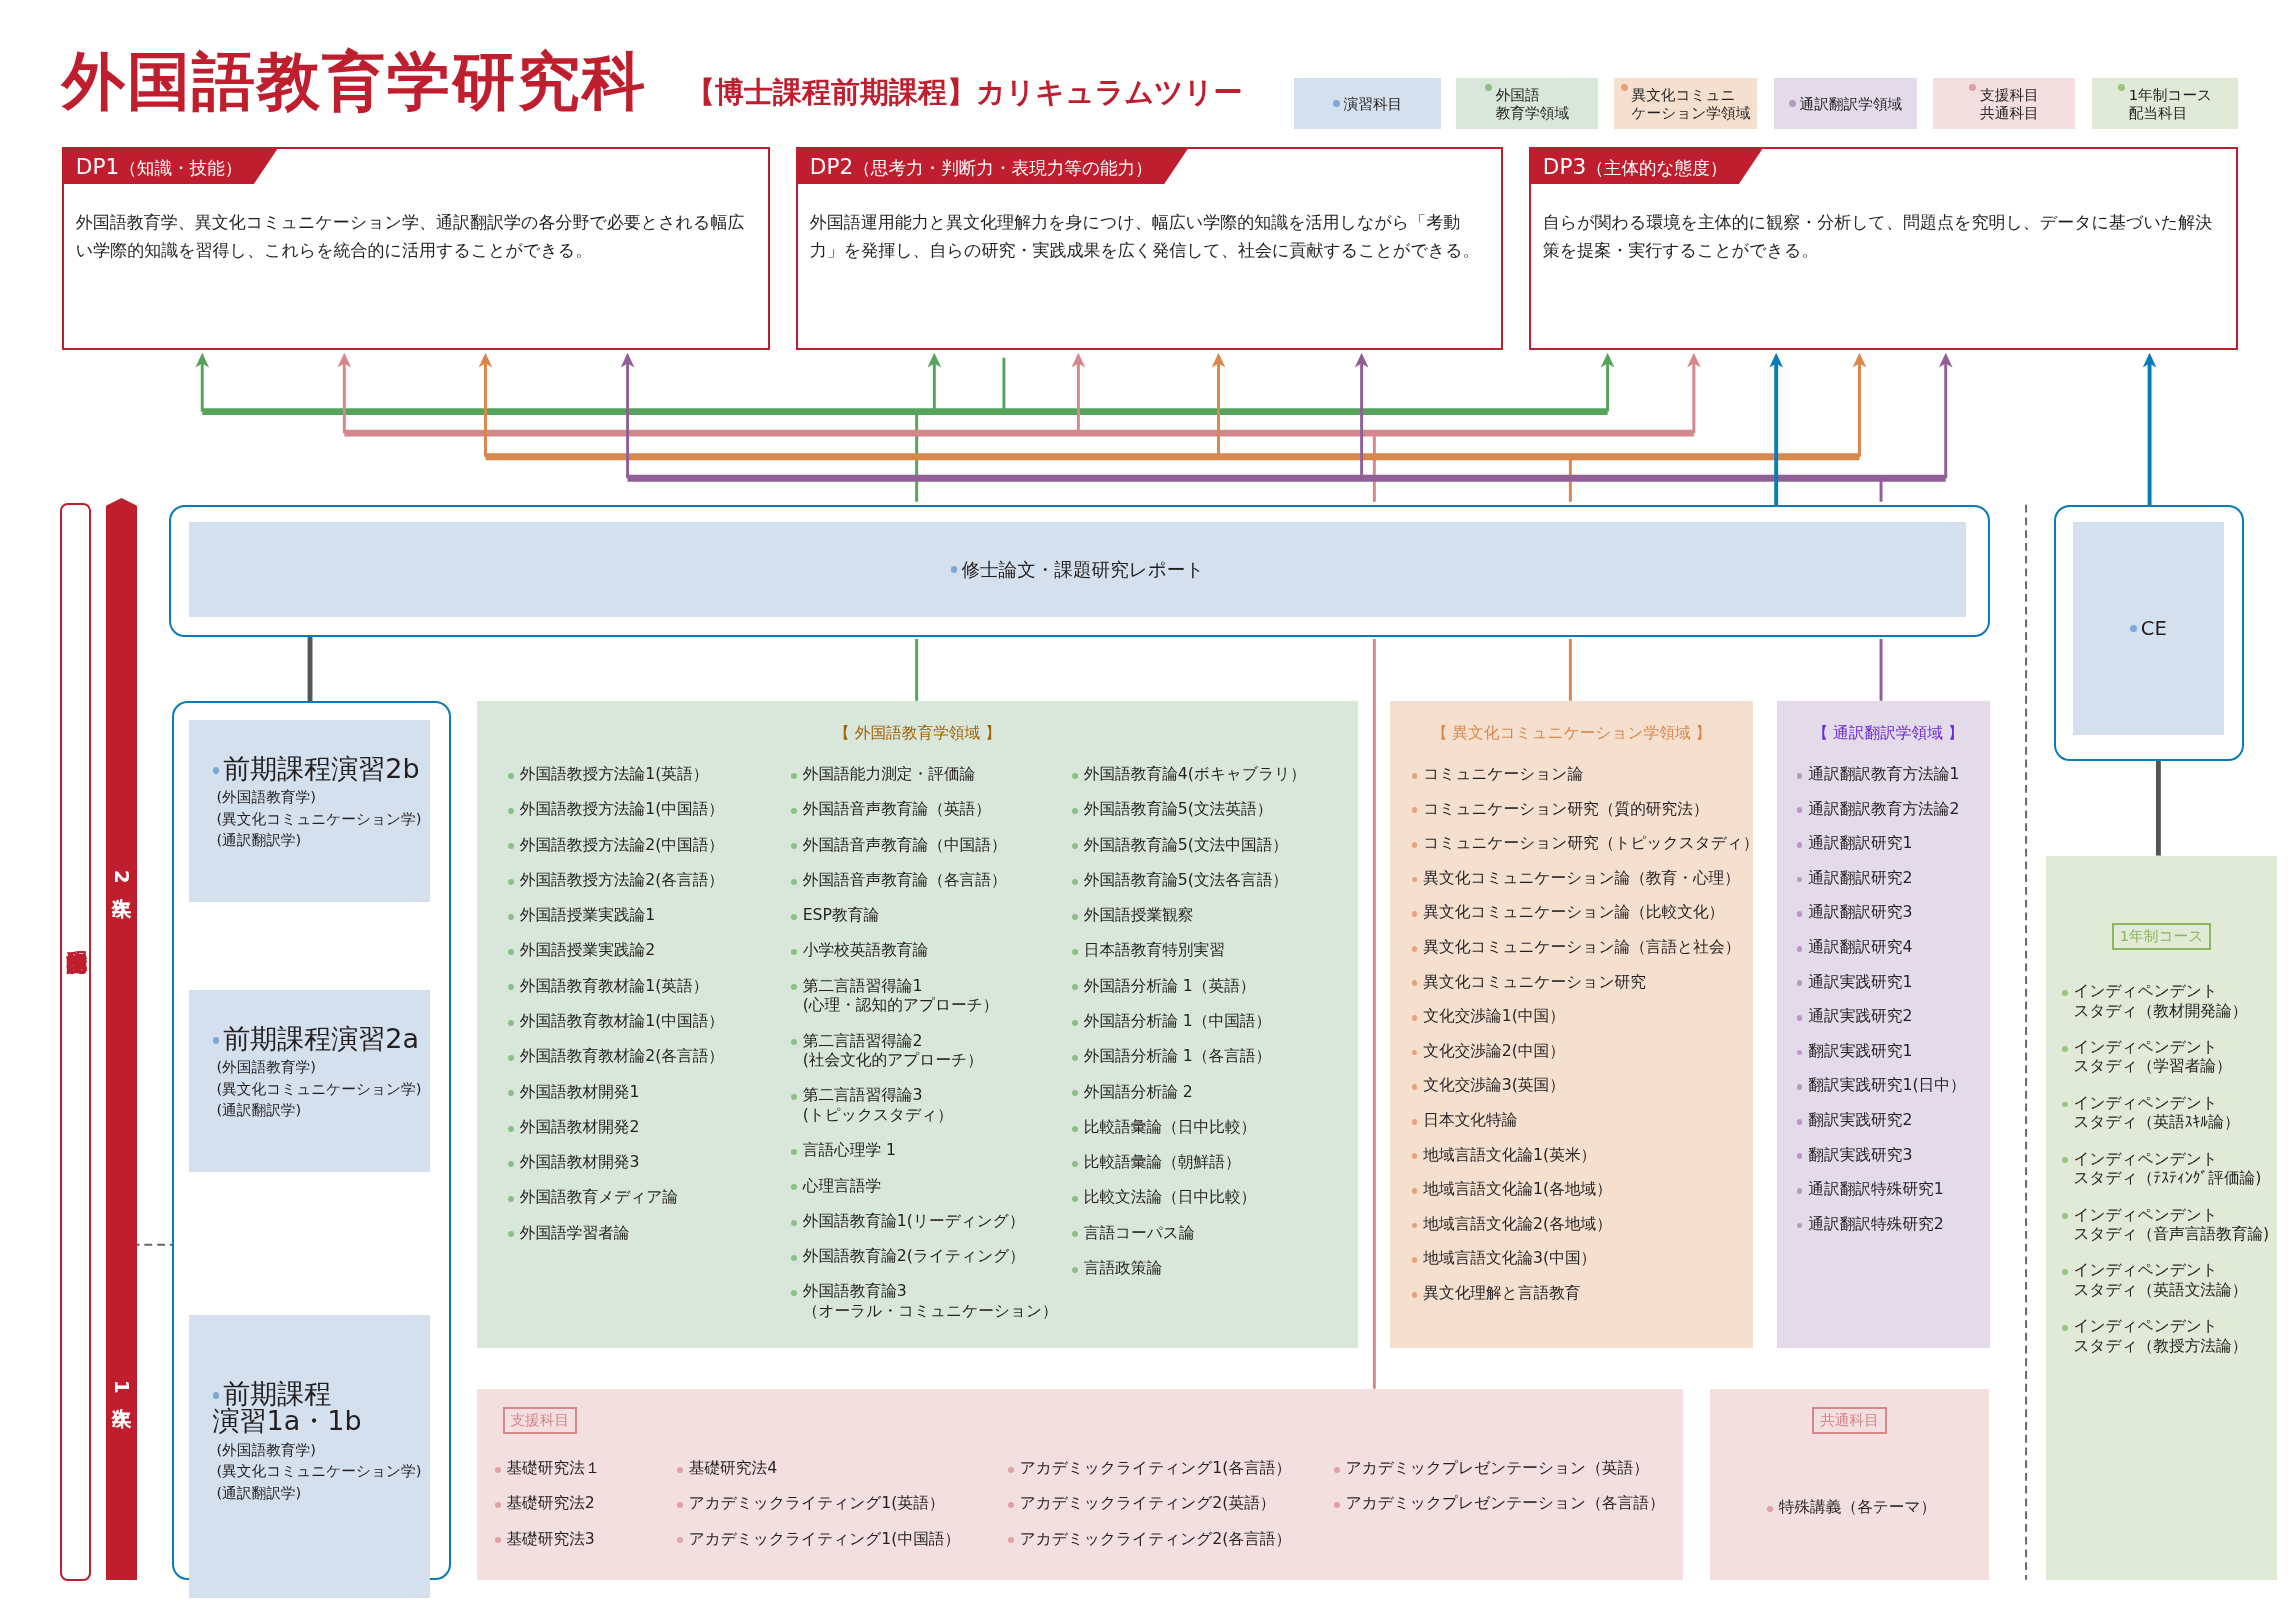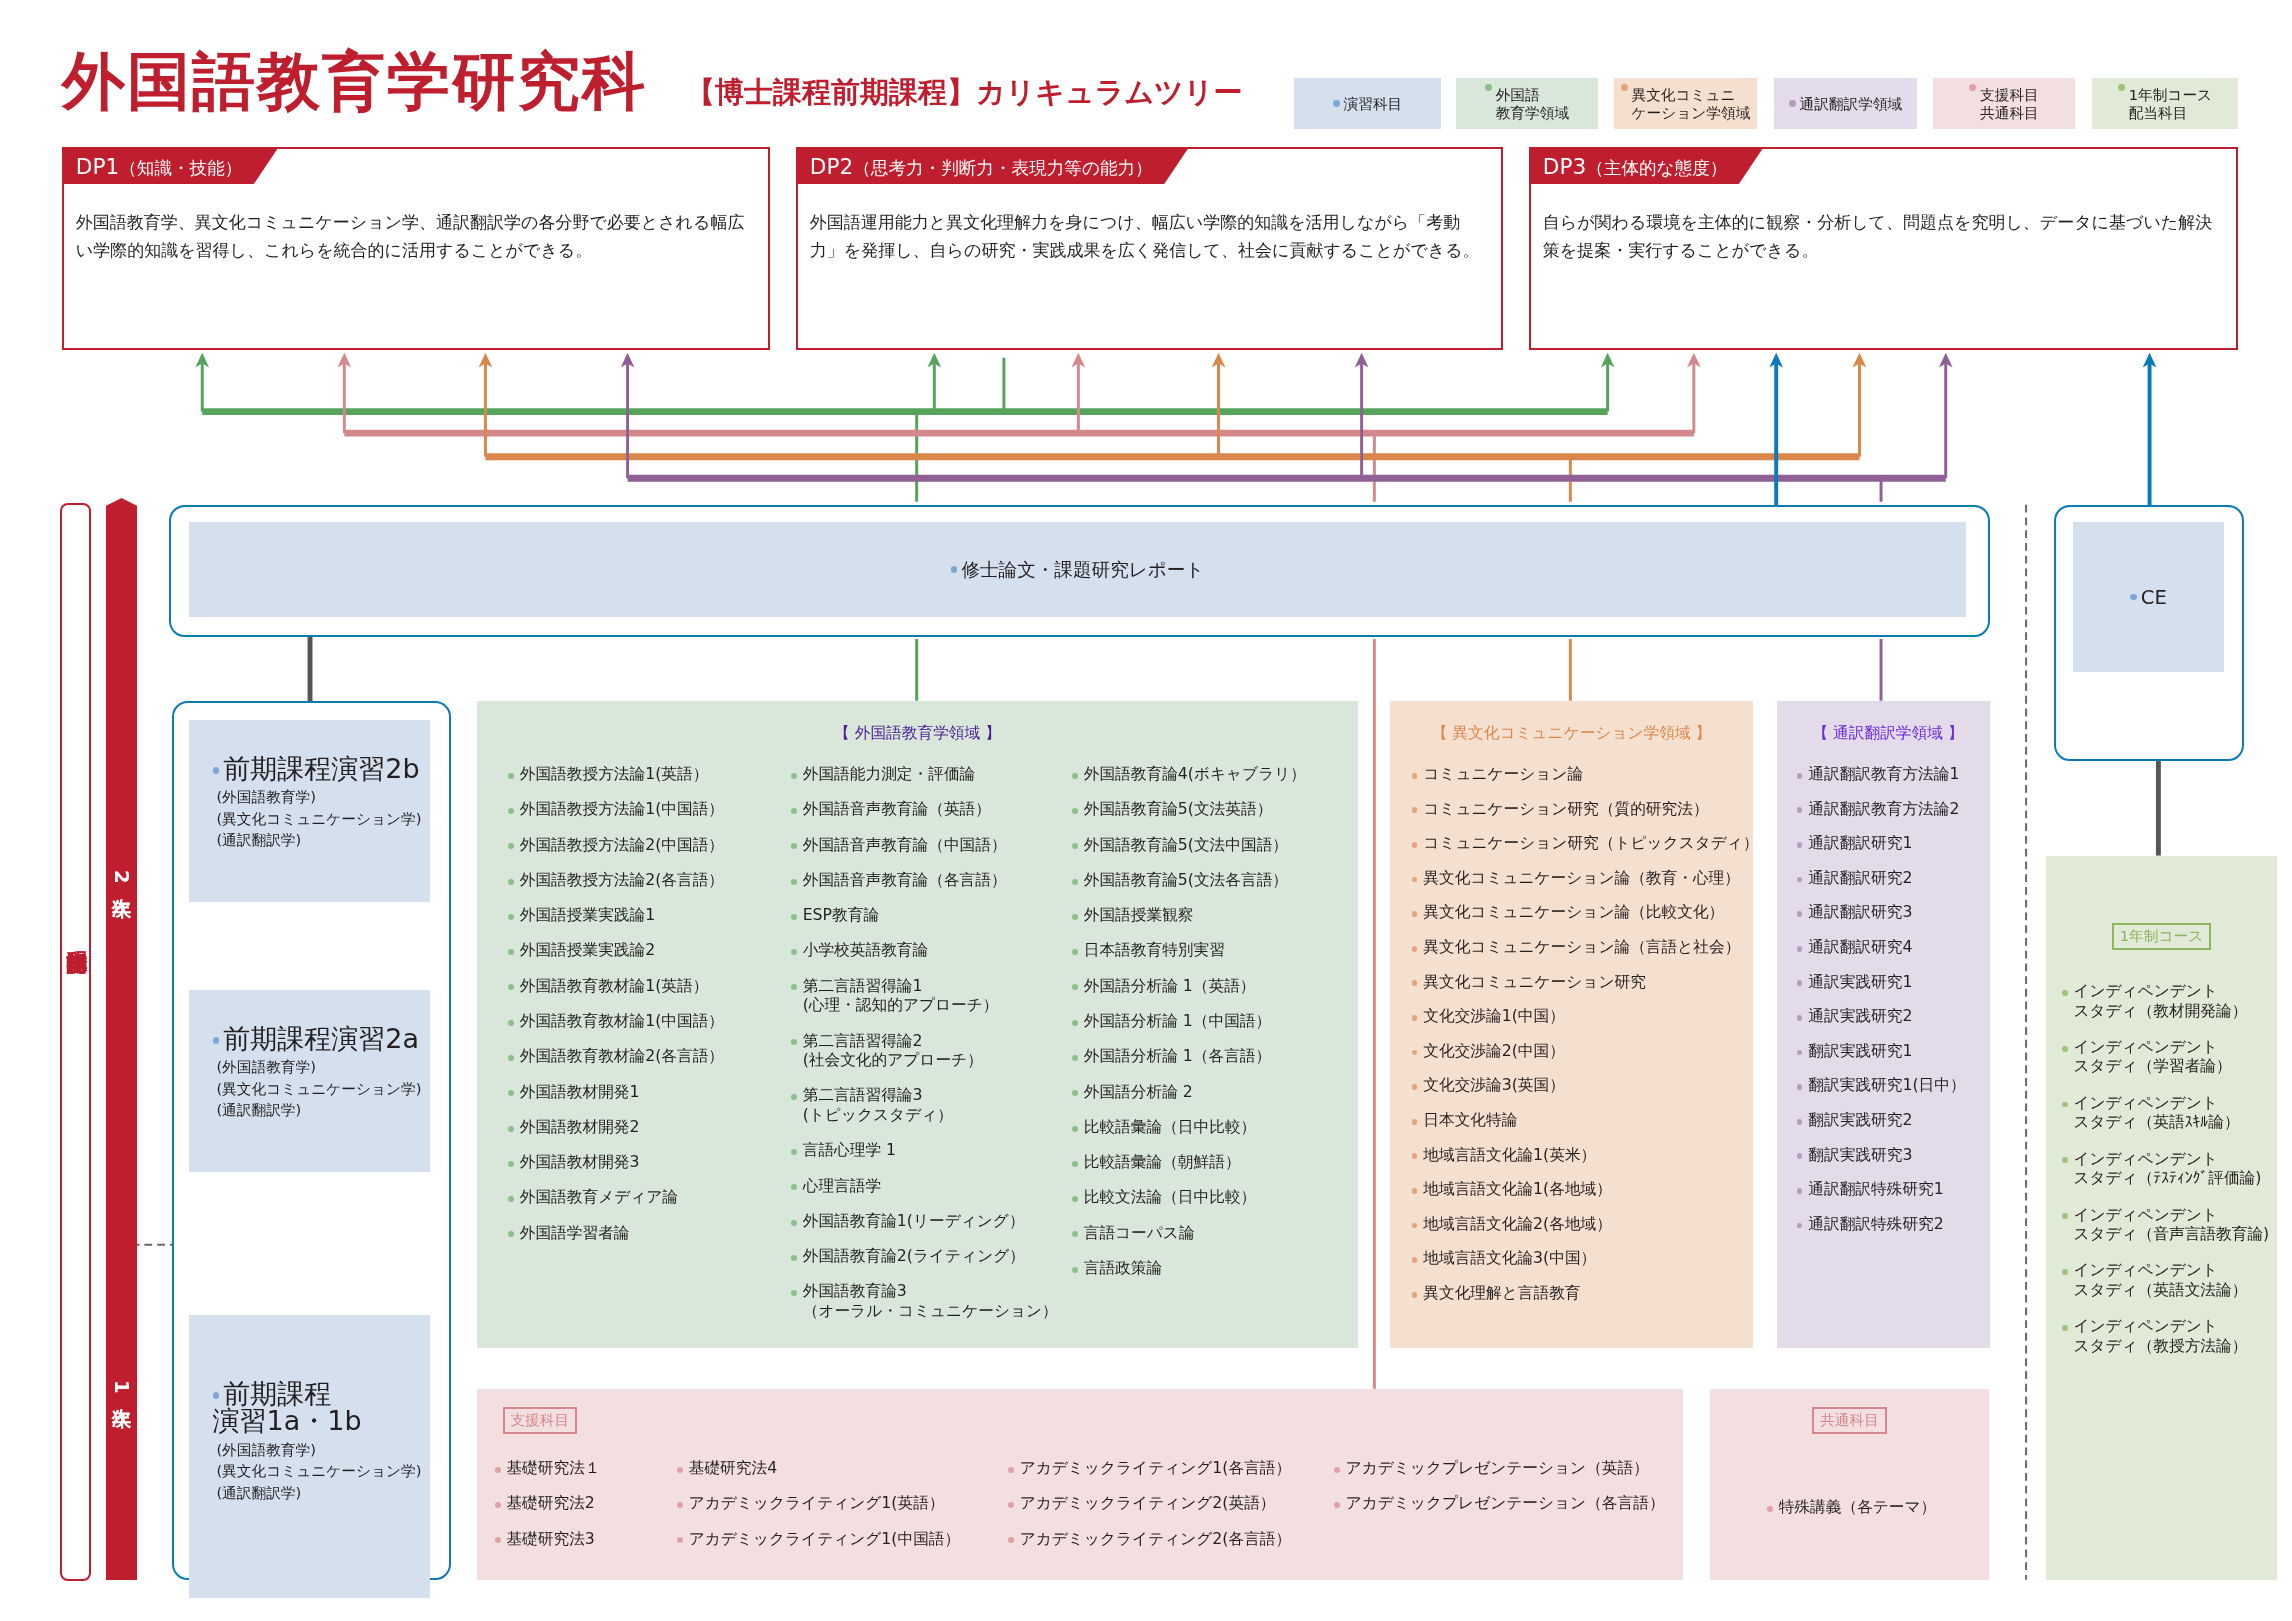--- a/index.html
+++ b/index.html
@@ -161,21 +161,21 @@
   <div style="position:absolute;top:882px;width:100%;writing-mode:vertical-rl;line-height:31px;font-size:19.6px;">1年次</div>
 </div>
 
 <div class="abs blue-outer" style="left:169px;top:505px;width:1821px;height:132px;"></div>
 <div class="abs blue-fill" style="left:189px;top:522px;width:1777px;height:95px;display:flex;align-items:center;justify-content:center;font-size:18.6px;">
   <span class="dot" style="background:#7fa7d6"></span>
     <span>修士論文・課題研究レポート</span>
 </div>
 
 <div class="abs blue-outer" style="left:2054px;top:505px;width:190px;height:256px;"></div>
-<div class="abs blue-fill" style="left:2073px;top:522px;width:151px;height:150px;display:flex;align-items:center;justify-content:center;font-size:19.6px;">
+<div class="abs blue-fill" style="left:2073px;top:522px;width:151px;height:213px;display:flex;align-items:center;justify-content:center;font-size:19.6px;">
   <span class="dot" style="background:#7fa7d6"></span>
     <span>CE</span>
 </div>
 
 <div class="abs blue-outer" style="left:172px;top:701px;width:279px;height:879px;"></div>
 <div class="abs blue-fill" style="left:189px;top:720px;width:241px;height:182px;padding:35px 0 0 23.5px;">
   <div class="ex-title"><span class="dot" style="background:#7fa7d6"></span><span style="white-space: pre;">前期課程演習2b</span></div>
   <div class="ex-sub" style="padding-left:3.9px">
     <div>(外国語教育学)</div>
     <div>(異文化コミュニケーション学)</div>
@@ -194,21 +194,21 @@
   <div class="ex-title" style="white-space:pre"><span class="dot" style="background:#7fa7d6"></span><span style="white-space: pre;">前期課程
 演習1a・1b</span></div>
   <div class="ex-sub" style="padding-left:3.9px">
     <div>(外国語教育学)</div>
     <div>(異文化コミュニケーション学)</div>
     <div>(通訳翻訳学)</div>
   </div>
 </div>
 
 <div class="abs" style="left:477px;top:701px;width:881px;height:647px;background:#d8e7d9;">
-  <div class="region-title" style="color:#4c1d95;margin-top:21.6px;">【 外国語教育学領域 】</div>
+  <div class="region-title" style="color:#a16207;margin-top:21.6px;">【 外国語教育学領域 】</div>
   <ul class="course-list g abs" id="fle-col0" style="left:29px;top:63px;">
       <li style="white-space: pre; margin-bottom: 15.7px;">外国語教授方法論1(英語）</li>
       <li style="white-space: pre; margin-bottom: 15.7px;">外国語教授方法論1(中国語）</li>
       <li style="white-space: pre; margin-bottom: 15.7px;">外国語教授方法論2(中国語）</li>
       <li style="white-space: pre; margin-bottom: 15.7px;">外国語教授方法論2(各言語）</li>
       <li style="white-space: pre; margin-bottom: 15.7px;">外国語授業実践論1</li>
       <li style="white-space: pre; margin-bottom: 15.7px;">外国語授業実践論2</li>
       <li style="white-space: pre; margin-bottom: 15.7px;">外国語教育教材論1(英語）</li>
       <li style="white-space: pre; margin-bottom: 15.7px;">外国語教育教材論1(中国語）</li>
       <li style="white-space: pre; margin-bottom: 15.7px;">外国語教育教材論2(各言語）</li>

